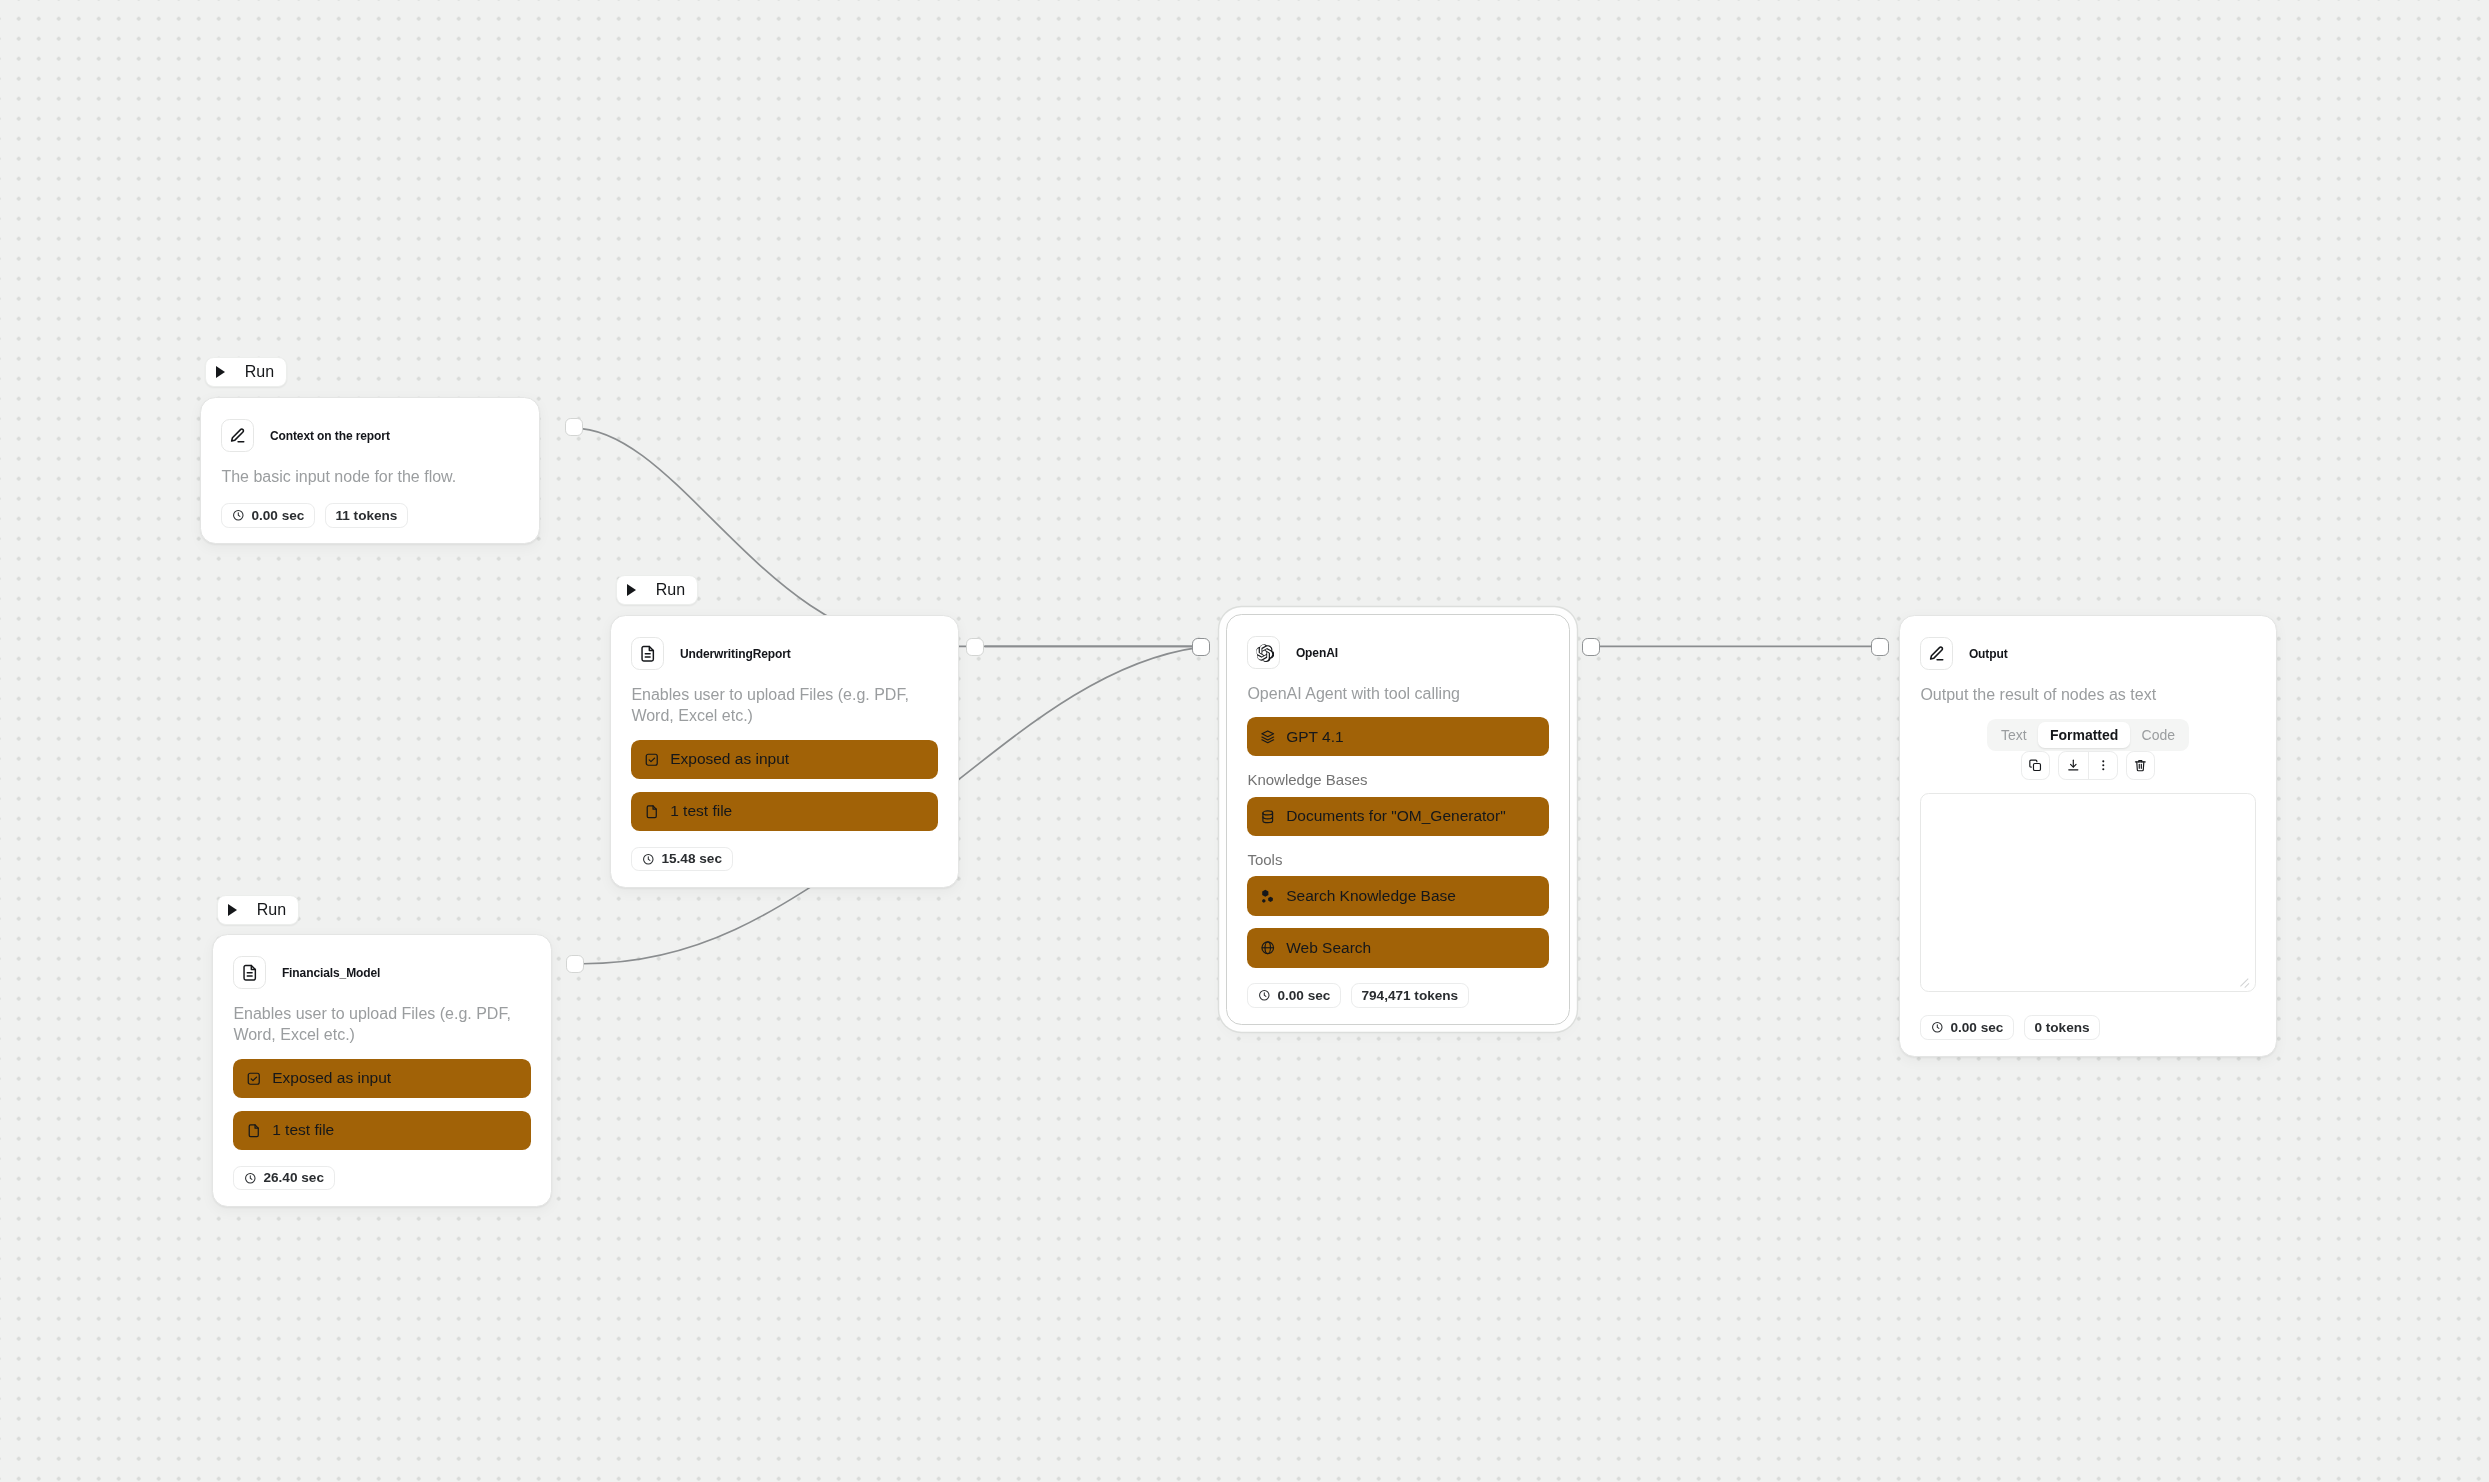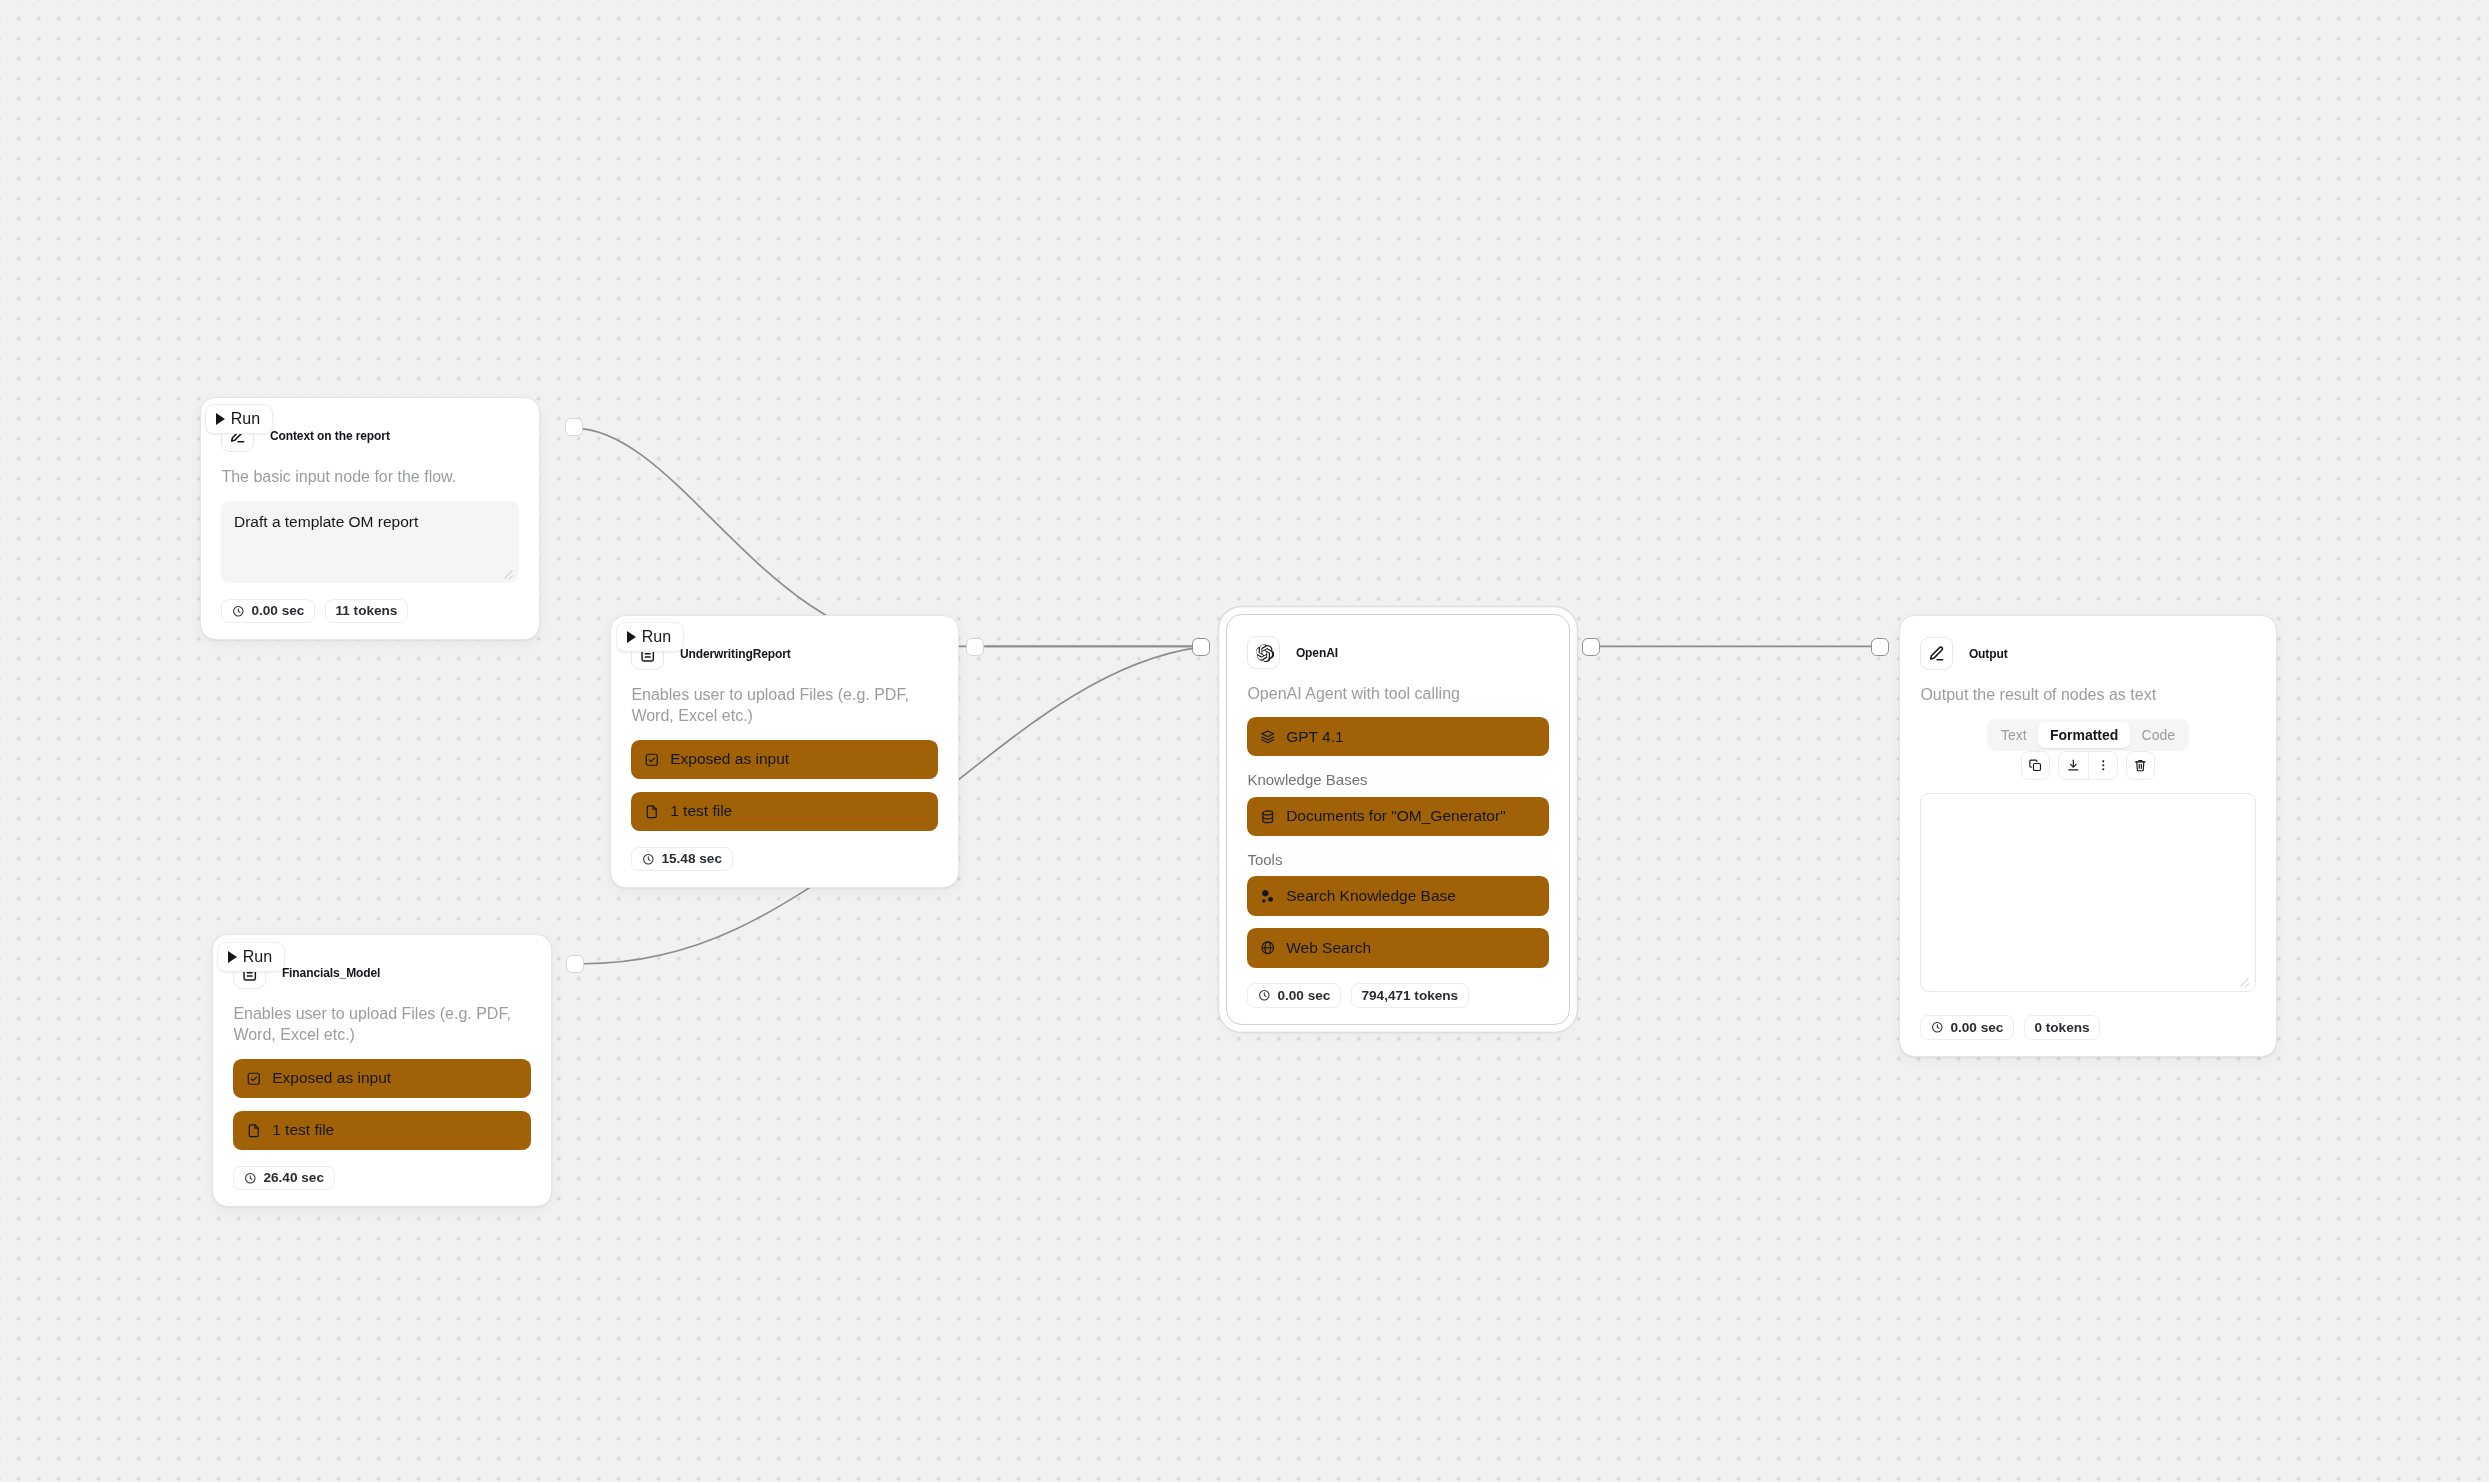--- a/index.html
+++ b/index.html
@@ -30,29 +30,28 @@
   }
   .node.selected {
     border-color: #cfd1cf;
     box-shadow: 0 0 0 6.8px rgba(255,255,255,.95), 0 0 0 8.2px #dcdedc,
                 0 1px 1.9px rgba(16,18,16,.05), 0 5.8px 17.5px rgba(16,18,16,.05);
   }
 
   .run-btn {
     position: absolute;
     z-index: 6;
-    display: inline-flex; align-items: center; gap: 6px;
+    display: inline-flex; align-items: center; gap: 20px;
     background: #ffffff;
     border: 1px solid #eceeec;
     border-radius: 8.7px;
     padding: 4.9px 11.6px 4.9px 9.7px;
     font-size: 16px; color: #15171a;
     box-shadow: 0 1px 1.9px rgba(16,18,16,.06);
     cursor: pointer;
-    margin-top: 47px;
   }
   .run-btn .tri {
     width: 0; height: 0;
     border-left: 9.7px solid #15171a;
     border-top: 6.3px solid transparent;
     border-bottom: 6.3px solid transparent;
   }
 
   .node-head { display: flex; align-items: center; gap: 15.5px; }
   .node-icon {
@@ -167,24 +166,20 @@
     <div class="node-head">
       <span class="node-icon">
         <svg width="19.4" height="19.4" viewBox="0 0 24 24" fill="none" stroke="#15171a" stroke-width="1.9" stroke-linecap="round" stroke-linejoin="round">
           <path d="M15.5 4.5a2.1 2.1 0 0 1 3 3L8.5 17.5 4.5 18.5l1-4z"></path>
           <path d="M12.5 19.5h7"></path>
         </svg>
       </span>
       <span class="node-title">Context on the report</span>
     </div>
     <div class="node-desc">The basic input node for the flow.</div>
-    <div class="textarea" style="height:82px;">
-      <span>Draft a template OM report</span>
-      <span class="grip"></span>
-    </div>
     <div class="chips">
       <span class="chip">
         <svg width="12.6" height="12.6" viewBox="0 0 24 24" fill="none" stroke="#2a2d30" stroke-width="2">
             <circle cx="12" cy="12" r="9"></circle>
             <path d="M12 7v5l3 2" stroke-linecap="round"></path>
           </svg>
         <span>0.00 sec</span>
       </span>
       <span class="chip">
         <span>11 tokens</span>

